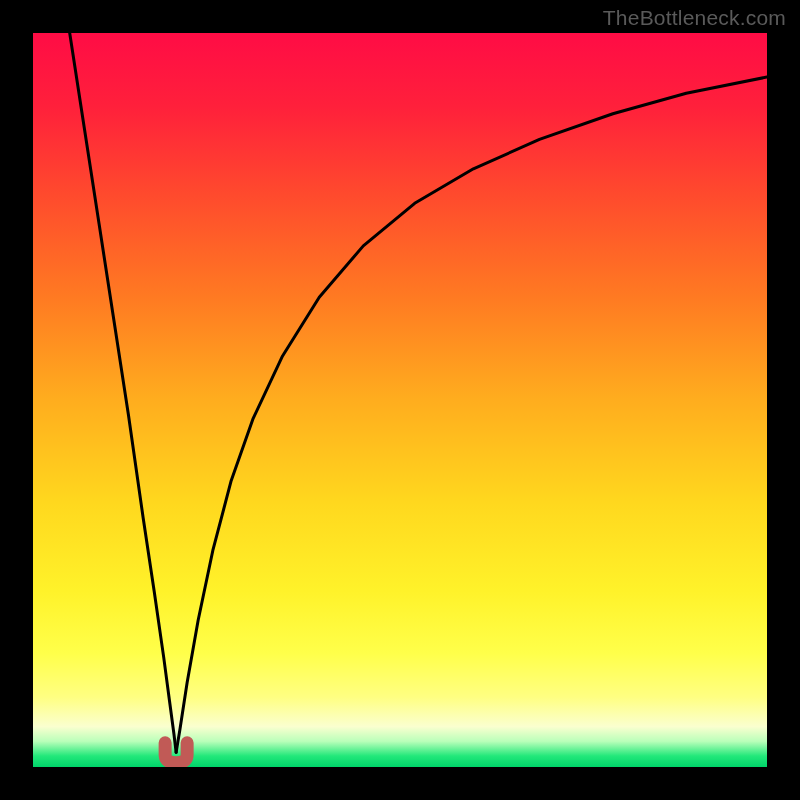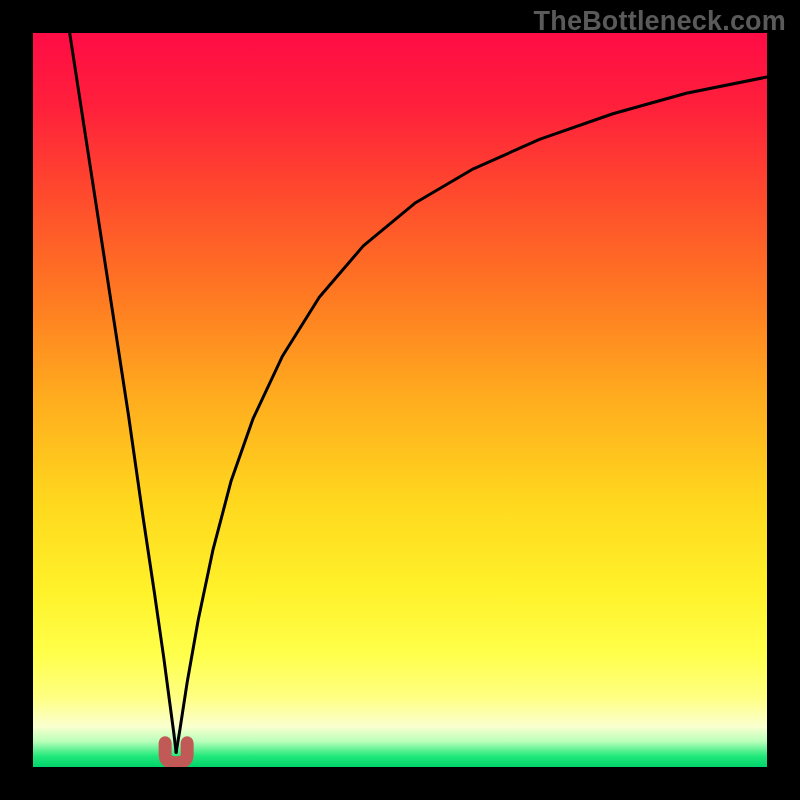--- a/index.html
+++ b/index.html
@@ -22,22 +22,22 @@
     top: 33px;
     width: 734px;
     height: 734px;
     overflow: hidden;
   }
   .watermark {
     position: absolute;
     top: 6px;
     right: 14px;
     color: #5a5a5a;
-    font-size: 27px;
-    font-weight: 700;
+    font-size: 21px;
+    font-weight: 400;
     letter-spacing: 0.2px;
     user-select: none;
     text-align: right;
   }
 </style>
 </head>
 <body>
 
 <div class="frame">
 

